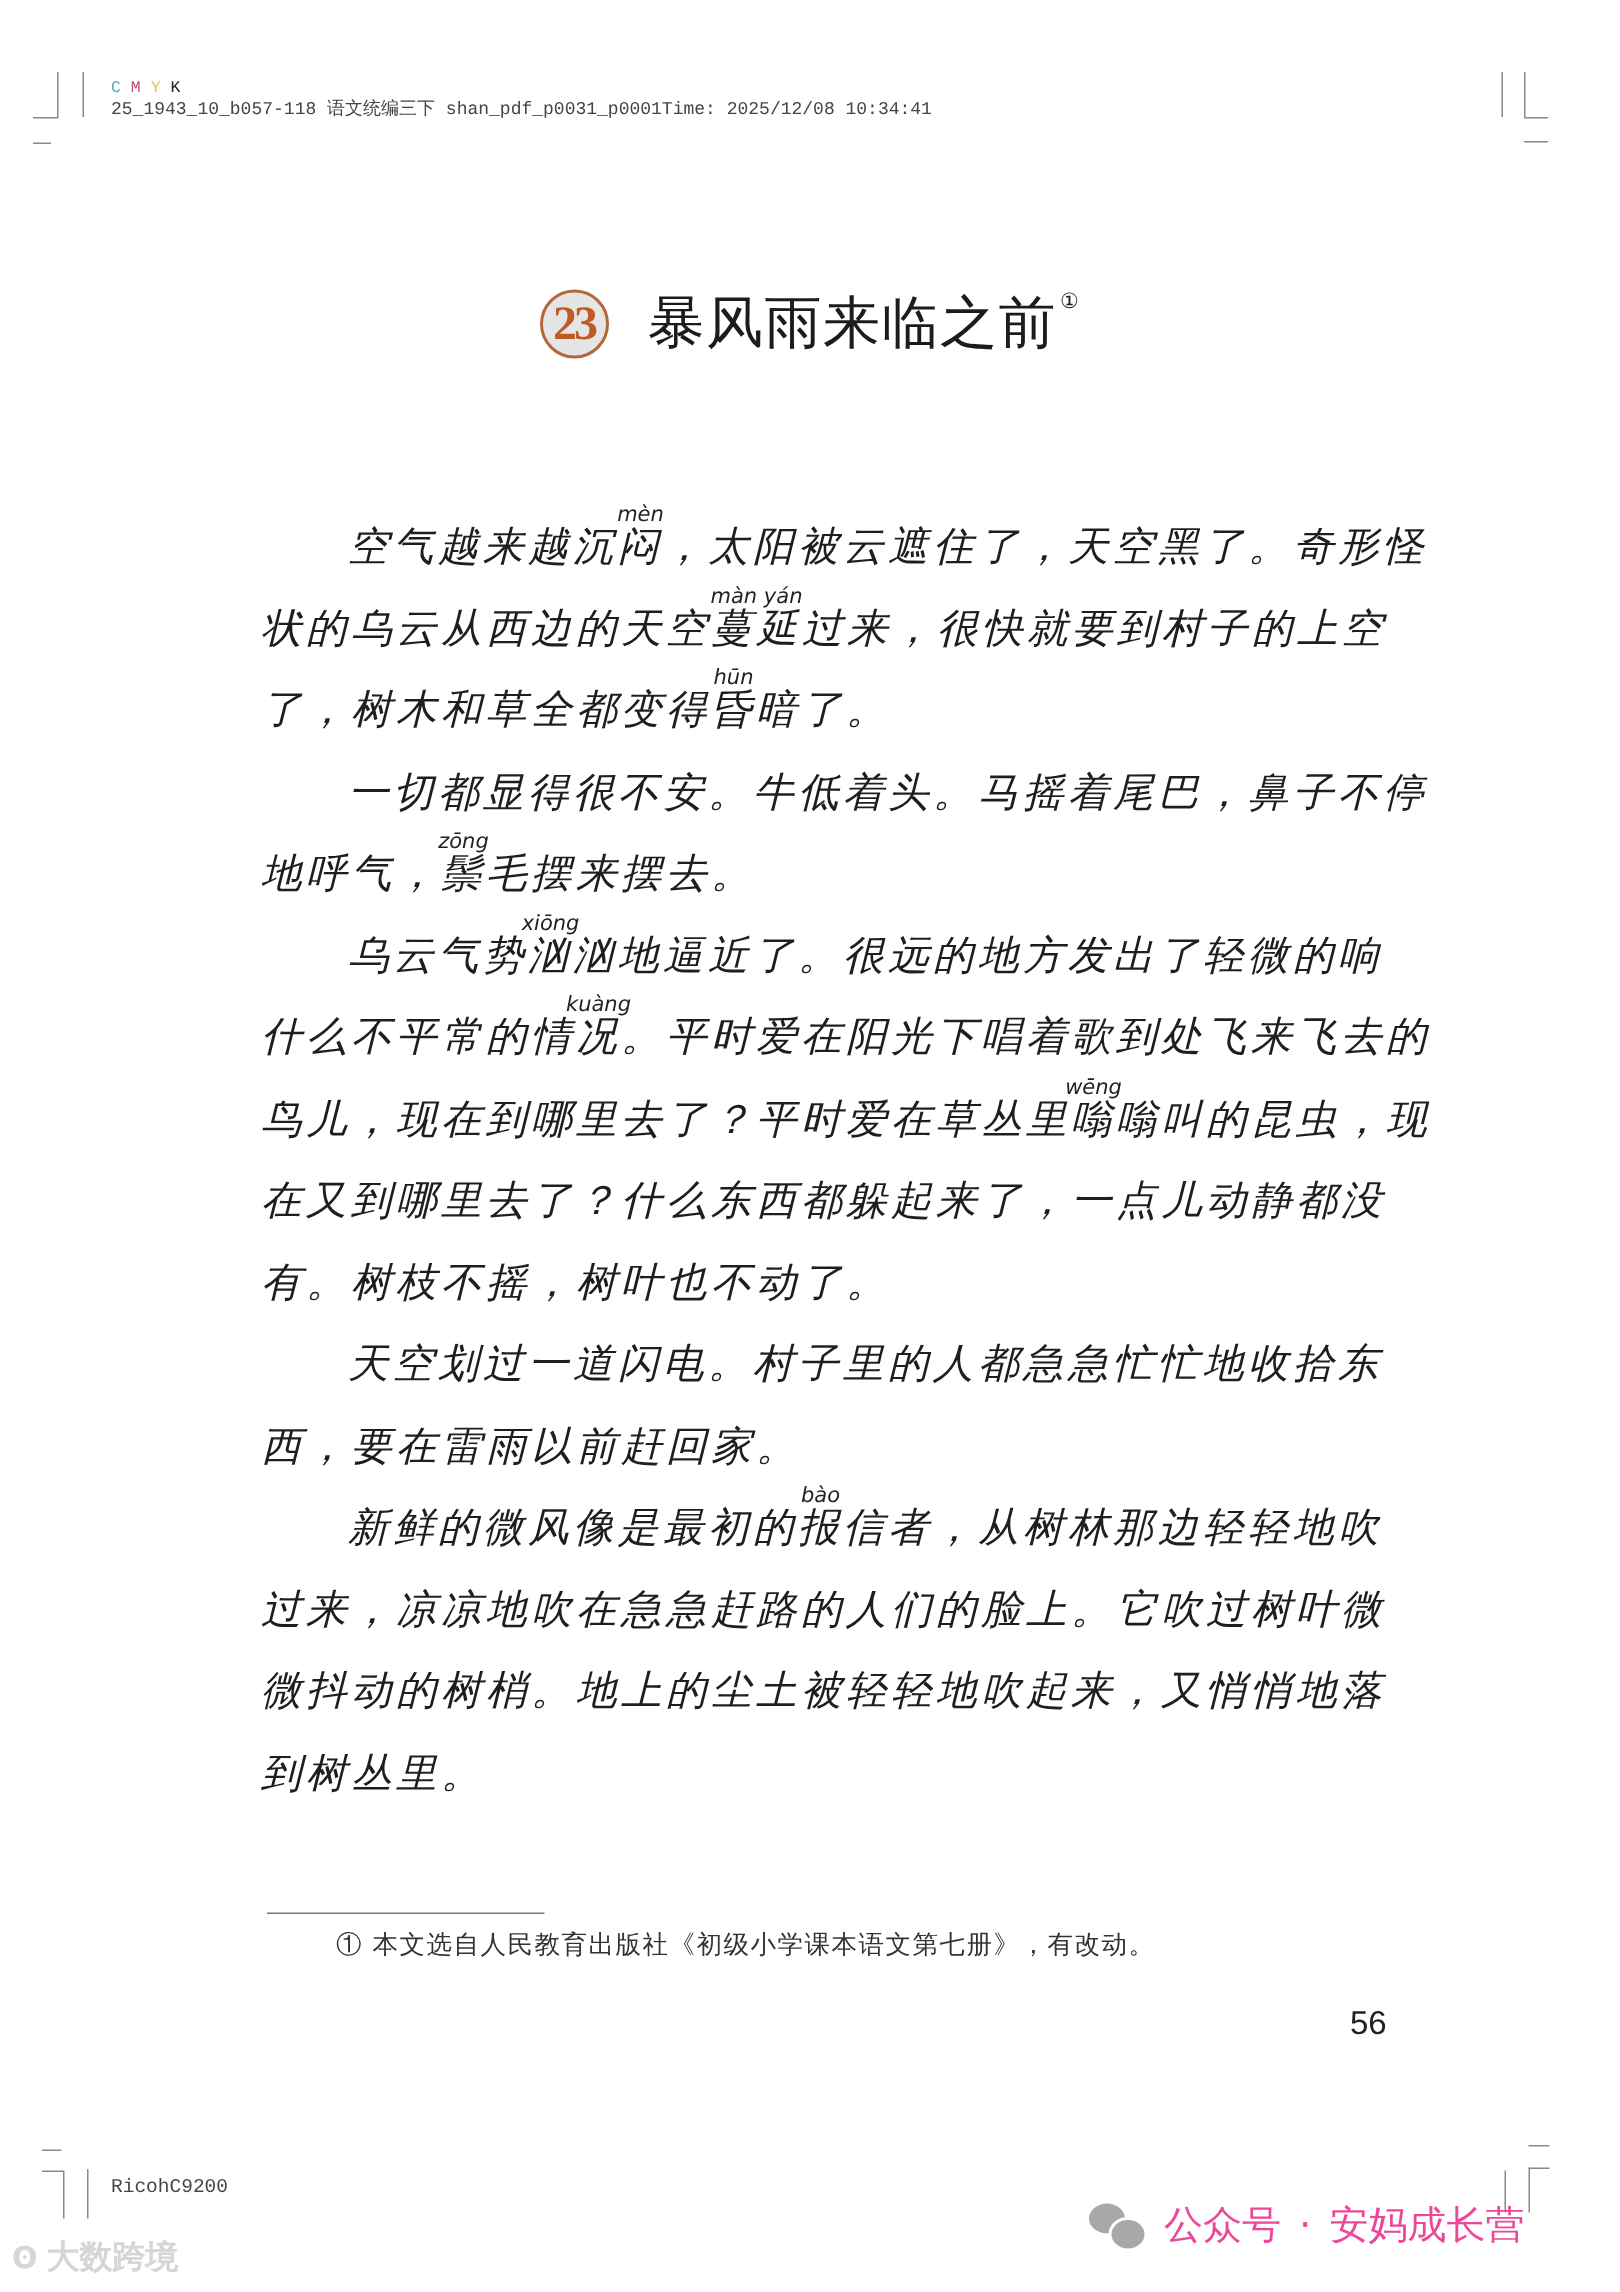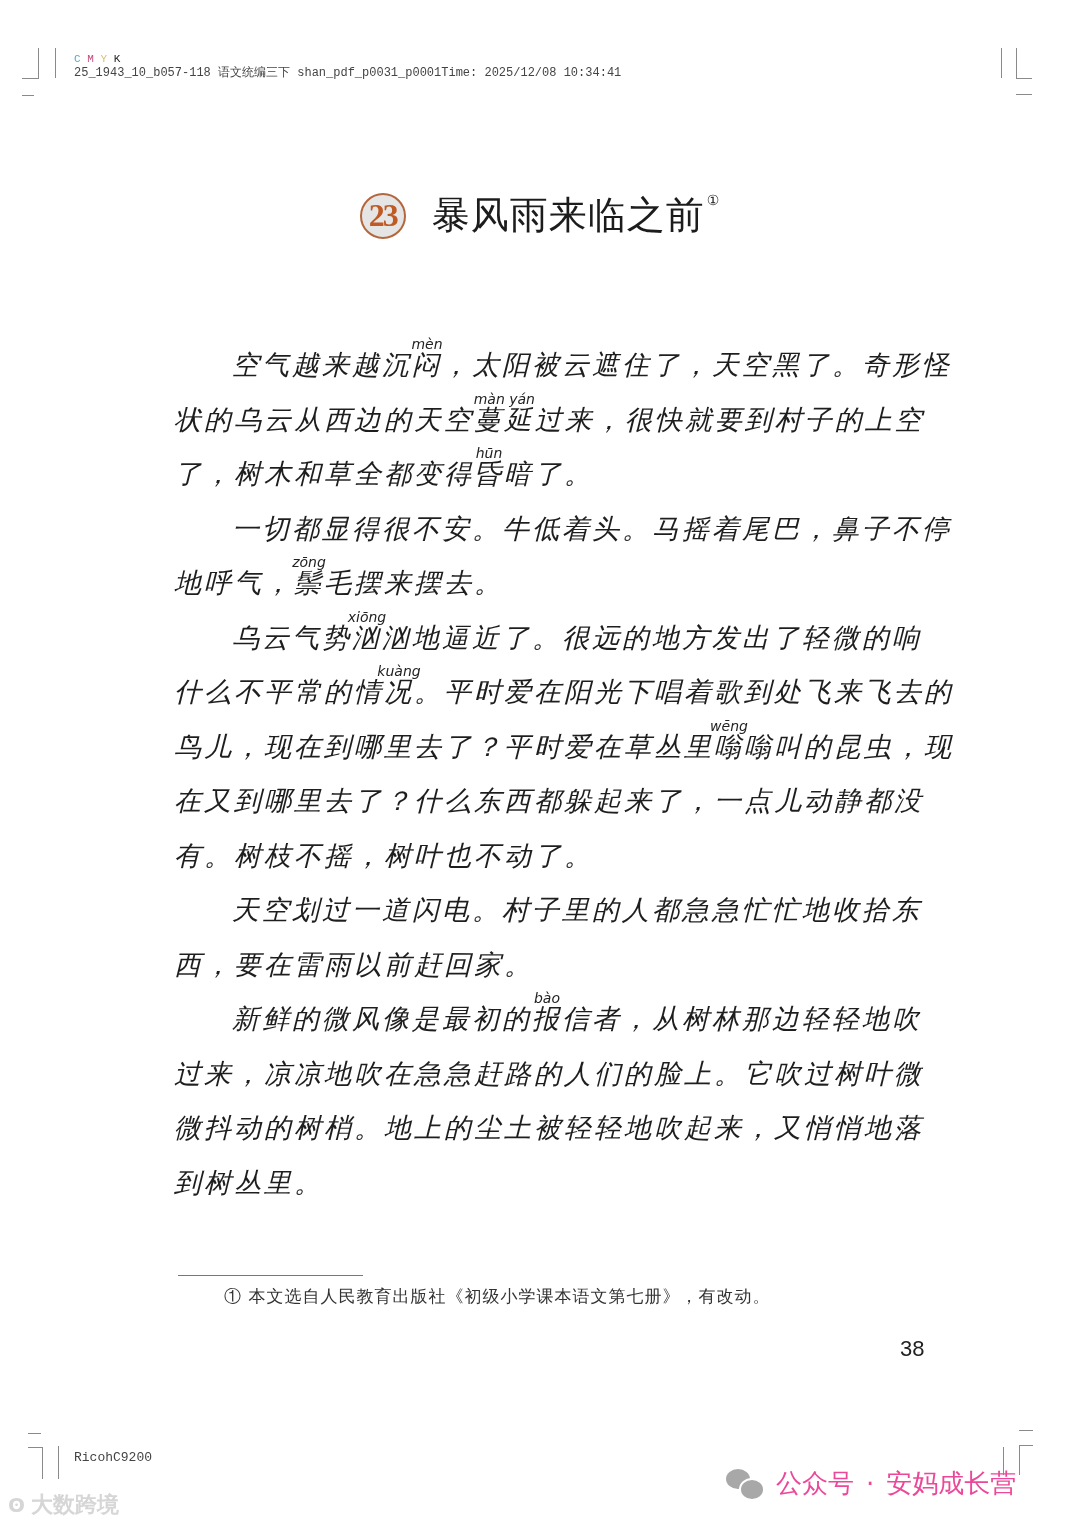--- a/index.html
+++ b/index.html
@@ -89,21 +89,21 @@
     <div class="line indent"><span>天空划过一道闪电。村子里的人都急急忙忙地收拾东</span></div>
     <div class="line"><span>西，要在雷雨以前赶回家。</span></div>
     <div class="line indent"><span>新鲜的微风像是最初的</span><ruby>报<rt>bào</rt></ruby><span>信者，从树林那边轻轻地吹</span></div>
     <div class="line"><span>过来，凉凉地吹在急急赶路的人们的脸上。它吹过树叶微</span></div>
     <div class="line"><span>微抖动的树梢。地上的尘土被轻轻地吹起来，又悄悄地落</span></div>
     <div class="line"><span>到树丛里。</span></div>
   </div>
 
 <div class="abs fn-rule"></div>
 <div class="abs footnote">① 本文选自人民教育出版社《初级小学课本语文第七册》，有改动。</div>
-<div class="abs page-num">38</div>
+<div class="abs page-num">56</div>
 
 <div class="abs ricoh">RicohC9200</div>
 
 <div class="abs wm-left">
   <span style="font-size:20px;margin-right:6px;">ʘ</span>
   <span>大数跨境</span>
 </div>
 
 <div class="abs wm-right">
   <div class="wechat-icon">

